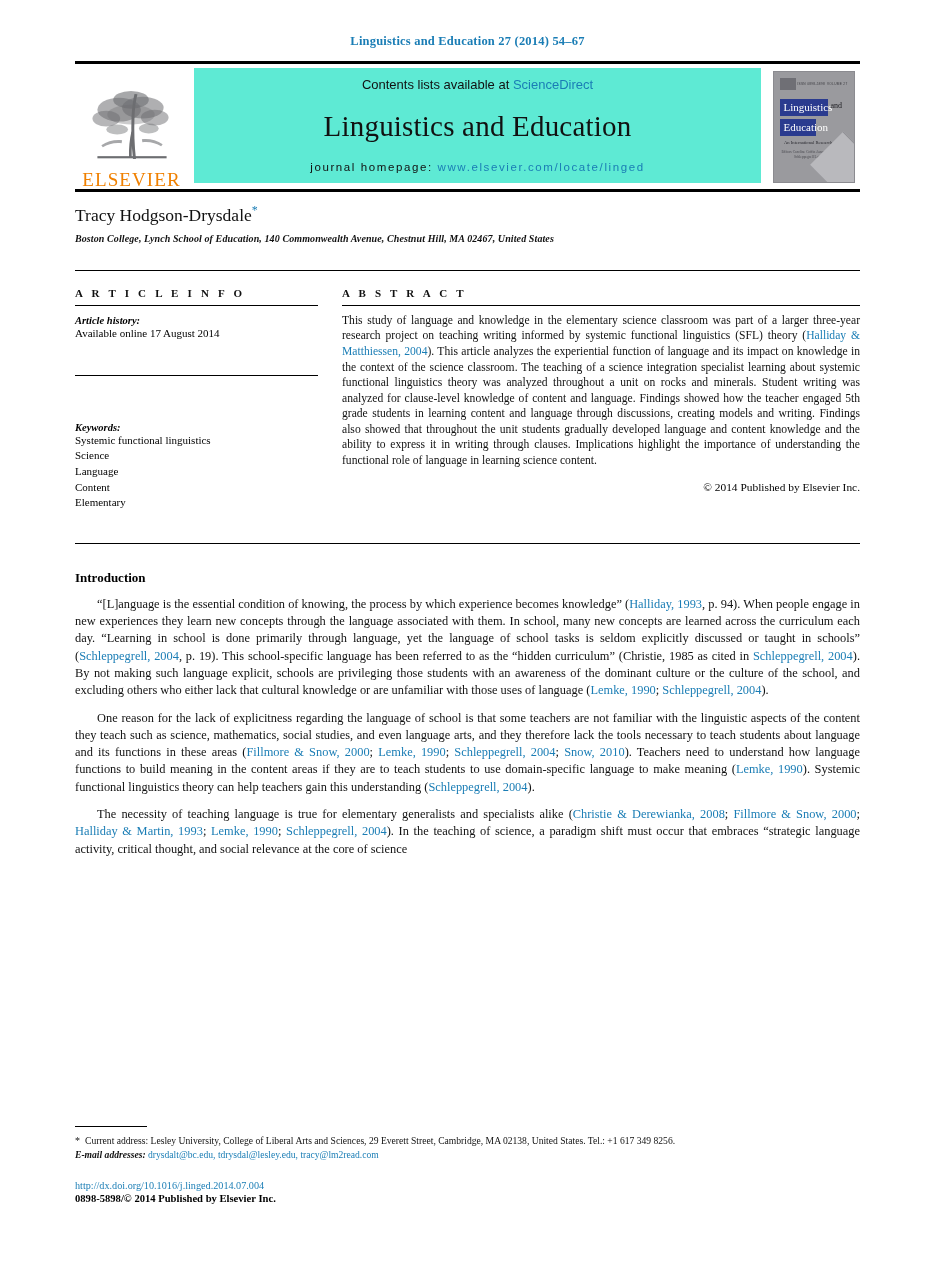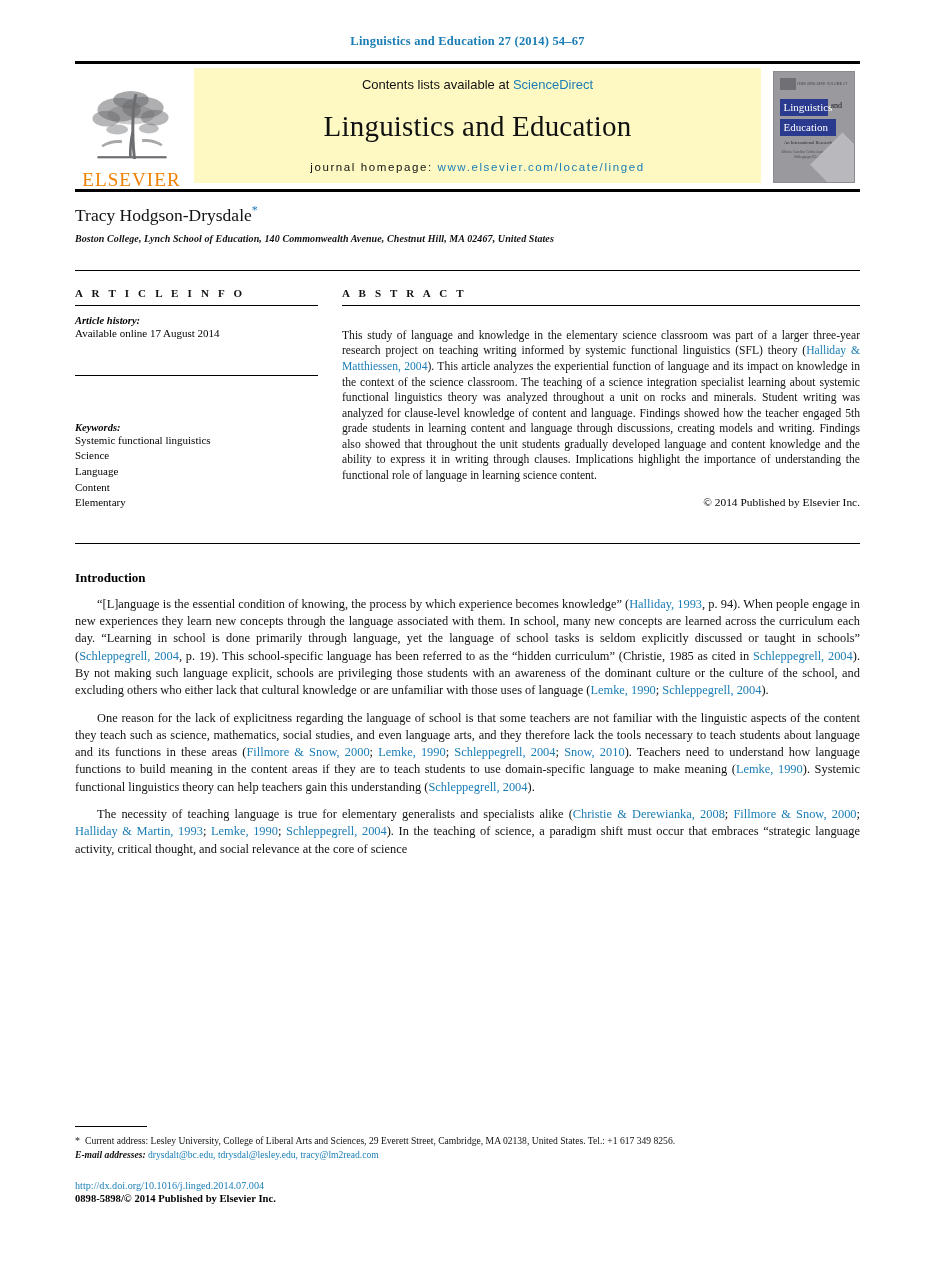--- a/index.html
+++ b/index.html
@@ -60,21 +60,21 @@
   .elsevier-word {
     color: #f08000;
     font-family: "Liberation Serif", serif;
     font-size: 19px;
     letter-spacing: 1.1px;
     line-height: 1;
     margin-top: 1px;
   }
   .center-block {
     flex: 1 1 auto;
-    background: #fef9c3;
+    background: #5eead4;
     margin: 4px 6px 6px 6px;
     display: flex;
     flex-direction: column;
     align-items: center;
     justify-content: space-between;
     padding: 9px 0 10px 0;
     box-sizing: border-box;
   }
   .contents-line {
     font-size: 13px;
@@ -116,21 +116,21 @@
     display: flex; align-items: center; justify-content: space-between;
   }
   .cover .cv-els { width: 16px; height: 12px; background: #6f6f75; }
   .cover .cv-tt { font-size: 3.2px; color: #3b3b40; font-family:"Liberation Sans",sans-serif; letter-spacing:.3px;}
   .cover .cv-band {
     position: absolute; left: 6px; height: 17px; background: #2a3b8f;
     color: #fff; font-family: "Liberation Serif", serif; font-size: 11px;
     display: flex; align-items: center; padding: 0 4px; box-sizing: border-box;
   }
   .cover .cv-band1 { top: 27px; width: 48px; }
-  .cover .cv-band2 { top: 47px; width: 56px; }
+  .cover .cv-band2 { top: 47px; width: 36px; }
   .cover .cv-and { position: absolute; top: 29px; left: 57px; font-size: 8px; color: #1c1c20; font-family:"Liberation Serif",serif;}
   .cover .cv-sub { position: absolute; top: 68px; left: 10px; right: 6px; font-size: 4.6px; color:#2a2a30; text-align:center; font-family:"Liberation Serif",serif;}
   .cover .cv-names { position: absolute; top: 78px; left: 0; right: 0; text-align:center; font-size:3.6px; color:#4a4a50; line-height:1.5;}
   .cover .cv-corner { position:absolute; right:-12px; bottom:-6px; width:46px; height:46px; background:#b9b9bd; transform:rotate(45deg); border-top:1px solid #8f8f94;}
   
   .title-row {
     margin-top: 30px;
     display: flex;
     align-items: flex-start;
     justify-content: space-between;
@@ -201,21 +201,21 @@
   }
   .info-line { font-size: 11px; line-height: 1.35; }
   .kw-block { margin-top: 46px; }
   .kw-block .info-sub { margin-top: 0; }
   .kw-item { font-size: 11px; line-height: 1.42; }
   .rule-mid { border-top: 1px solid #000; margin-top: 34px; }
   .abstract-body {
     font-size: 11.6px;
     line-height: 1.345;
     text-align: justify;
-    margin-top: 22px;
+    margin-top: 7px;
     color: #111;
   }
   .copyright {
     text-align: right;
     font-size: 11.4px;
     margin-top: 12px;
   }
   
   .intro-head {
     font-family: "Liberation Serif", serif;

